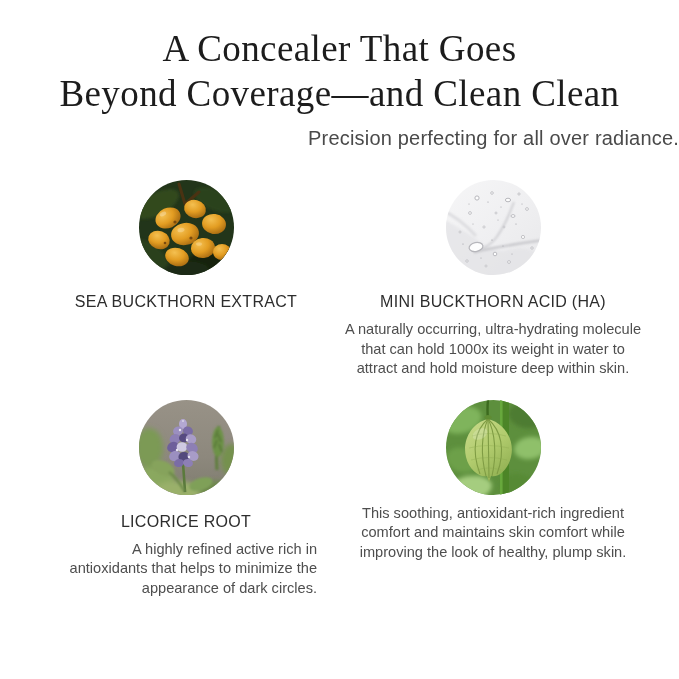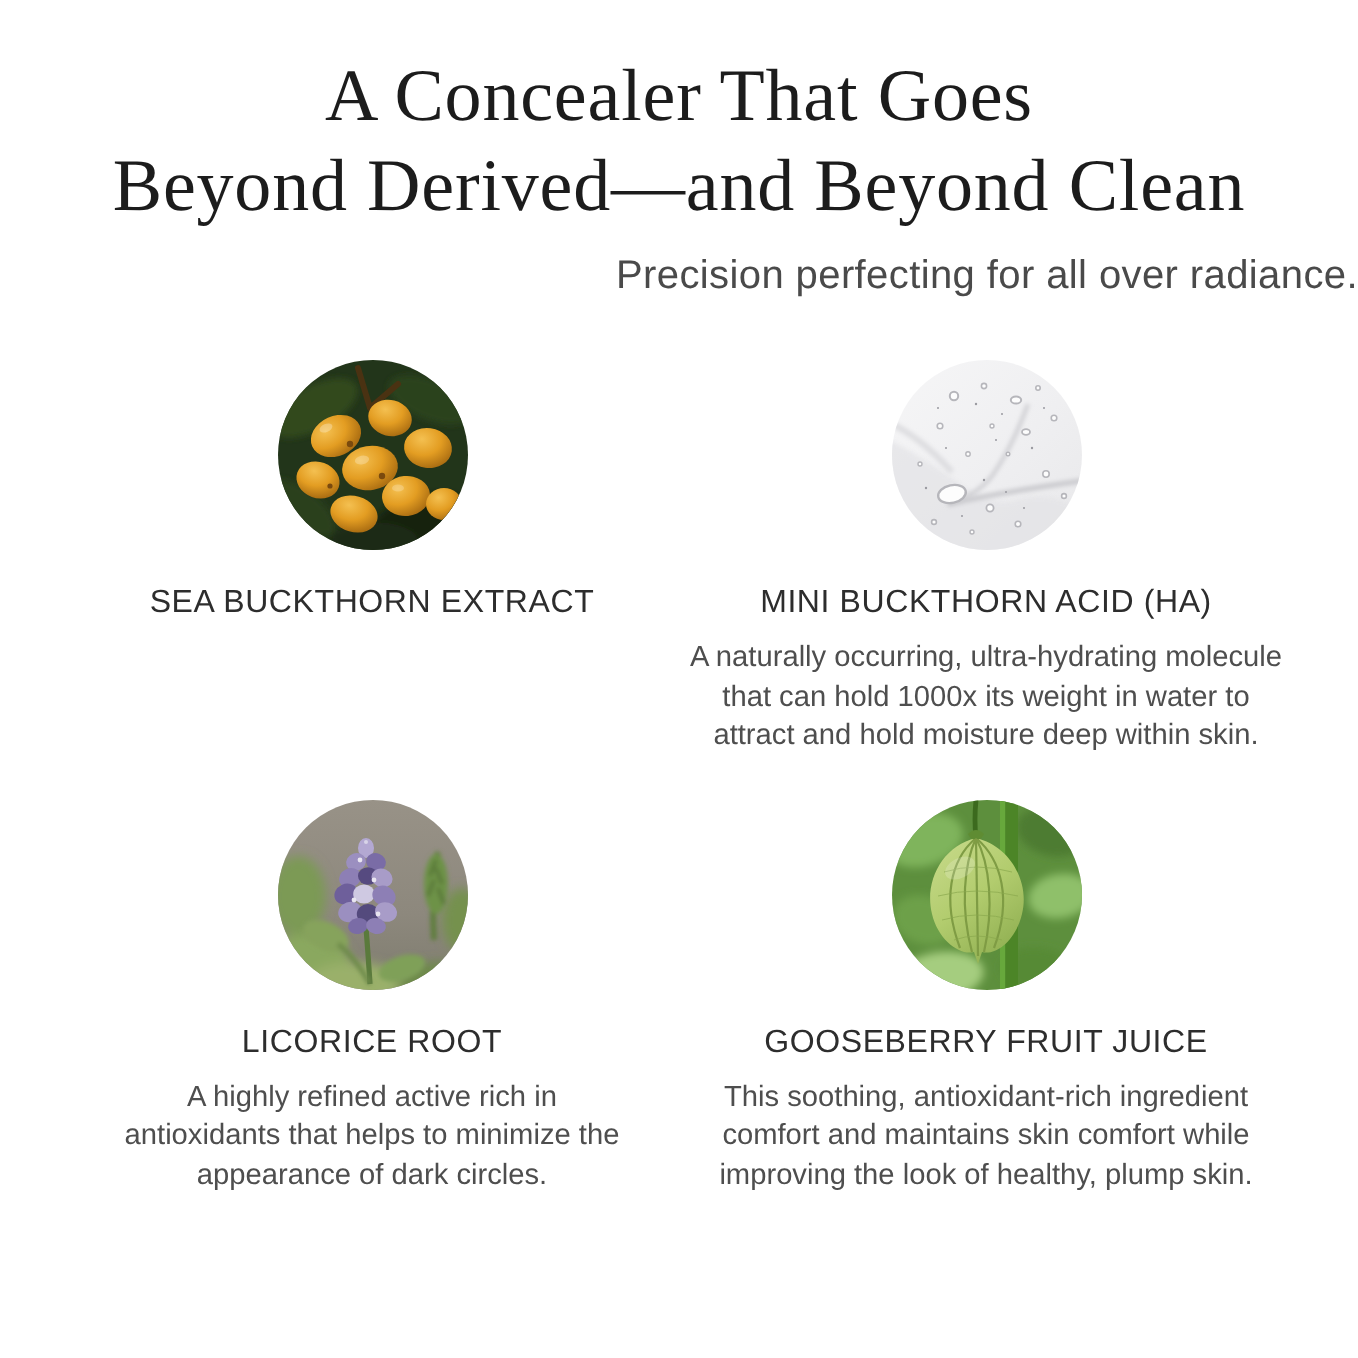--- a/index.html
+++ b/index.html
@@ -62,31 +62,31 @@
     white-space:nowrap;
   }
   .ing-desc {
     margin-top:9px;
     font-size:14.6px;
     line-height:19.5px;
     color:#4e4e4e;
   }
   .w-sb { max-width:250px; }
   .w-ha { max-width:300px; }
-  .w-lr { max-width:262px; }
+  .w-lr { max-width:262px;text-align:right; }
   .w-gb { max-width:308px; }
 </style>
 </head>
 <body>
 
 <div class="page">
 
   <h1 class="title">
     <span class="tline">A Concealer That Goes</span>
-    <span class="tline">Beyond Derived—and Beyond Clean</span>
+    <span class="tline">Beyond Coverage—and Clean Clean</span>
   </h1>
 
   <div class="subtitle">Precision perfecting for all over radiance.</div>
 
   <div class="grid">
 
     <div class="card">
       <div class="photo">
         <svg viewBox="0 0 95 95">
           <defs>
@@ -285,18 +285,17 @@
           <g stroke="#8aa84e" stroke-width="0.5" fill="none" opacity="0.7">
             <path d="M26 36 Q 42 31 60 36"></path>
             <path d="M23 48 Q 42 43 63 48"></path>
             <path d="M25 60 Q 42 55 61 60"></path>
             <path d="M31 70 Q 42 66 55 70"></path>
           </g>
           <ellipse cx="34" cy="34" rx="8" ry="5" fill="#ffffff" opacity="0.18" transform="rotate(-28 34 34)"></ellipse>
           <path d="M38 17 Q 42 13 46 17 Q 44 21 42 19 Q 40 21 38 17 Z" fill="#5f8c33"></path>
         </svg>
       </div>
-      <div class="ing-name">GOOSEBERRY FRUIT JUICE</div>
       <div class="ing-desc w-gb">This soothing, antioxidant-rich ingredient comfort and maintains skin comfort while improving the look of healthy, plump skin.</div>
     </div>
 
   </div>
 </div>
 
 </body></html>

